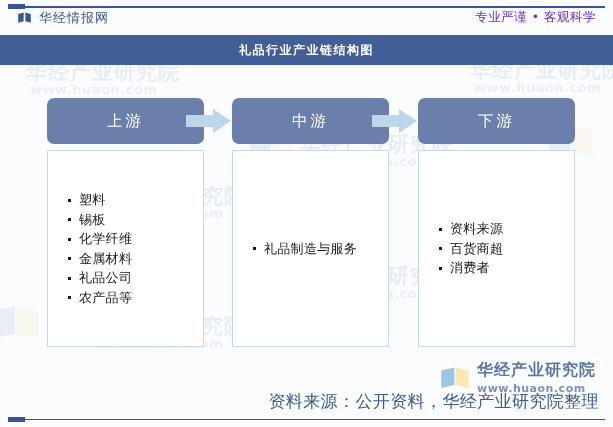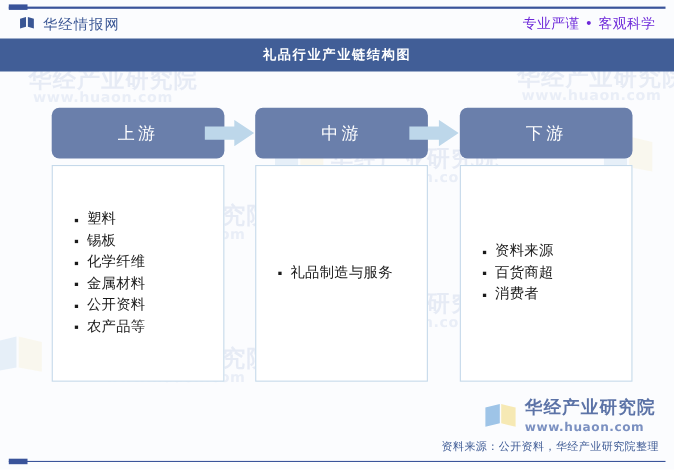--- a/index.html
+++ b/index.html
@@ -61,21 +61,21 @@
     width: 17px; height: 5px;
     background: #39539a;
   }
 
   
   .hdr {
     position: absolute;
     top: 9px; left: 0; right: 0;
     height: 25px;
     display: flex;
-    align-items: center;
+    align-items: flex-start;
     z-index: 5;
   }
   .brand {
     display: flex;
     align-items: center;
     gap: 7px;
     margin-left: 17px;
   }
   .brand-mark {
     width: 15px; height: 15px;
@@ -179,21 +179,21 @@
     width: 45px; height: 24px;
   }
   .arrow.a1 { left: 186px; }
   .arrow.a2 { left: 372px; }
 
   
   .src {
     position: absolute;
     right: 14px;
     bottom: 14px;
-    font-size: 10px;
+    font-size: 17px;
     color: #3f5b95;
     letter-spacing: .4px;
     z-index: 6;
   }
 
   .foot-logo {
     position: absolute;
     right: 17px;
     bottom: 32px;
     display: flex;
@@ -277,21 +277,21 @@
   <div class="diagram">
 
     <div class="col c1">
       <div class="stage-head">上游</div>
       <div class="stage-body">
         <ul>
           <li>塑料</li>
           <li>锡板</li>
           <li>化学纤维</li>
           <li>金属材料</li>
-          <li>公开资料</li>
+          <li>礼品公司</li>
           <li>农产品等</li>
         </ul>
       </div>
     </div>
 
     <svg class="arrow a1" viewBox="0 0 45 24">
       <path d="M0 6 L27 6 L27 0 L45 12 L27 24 L27 18 L0 18 Z" fill="#bdd7ea"></path>
     </svg>
 
     <div class="col c2">

